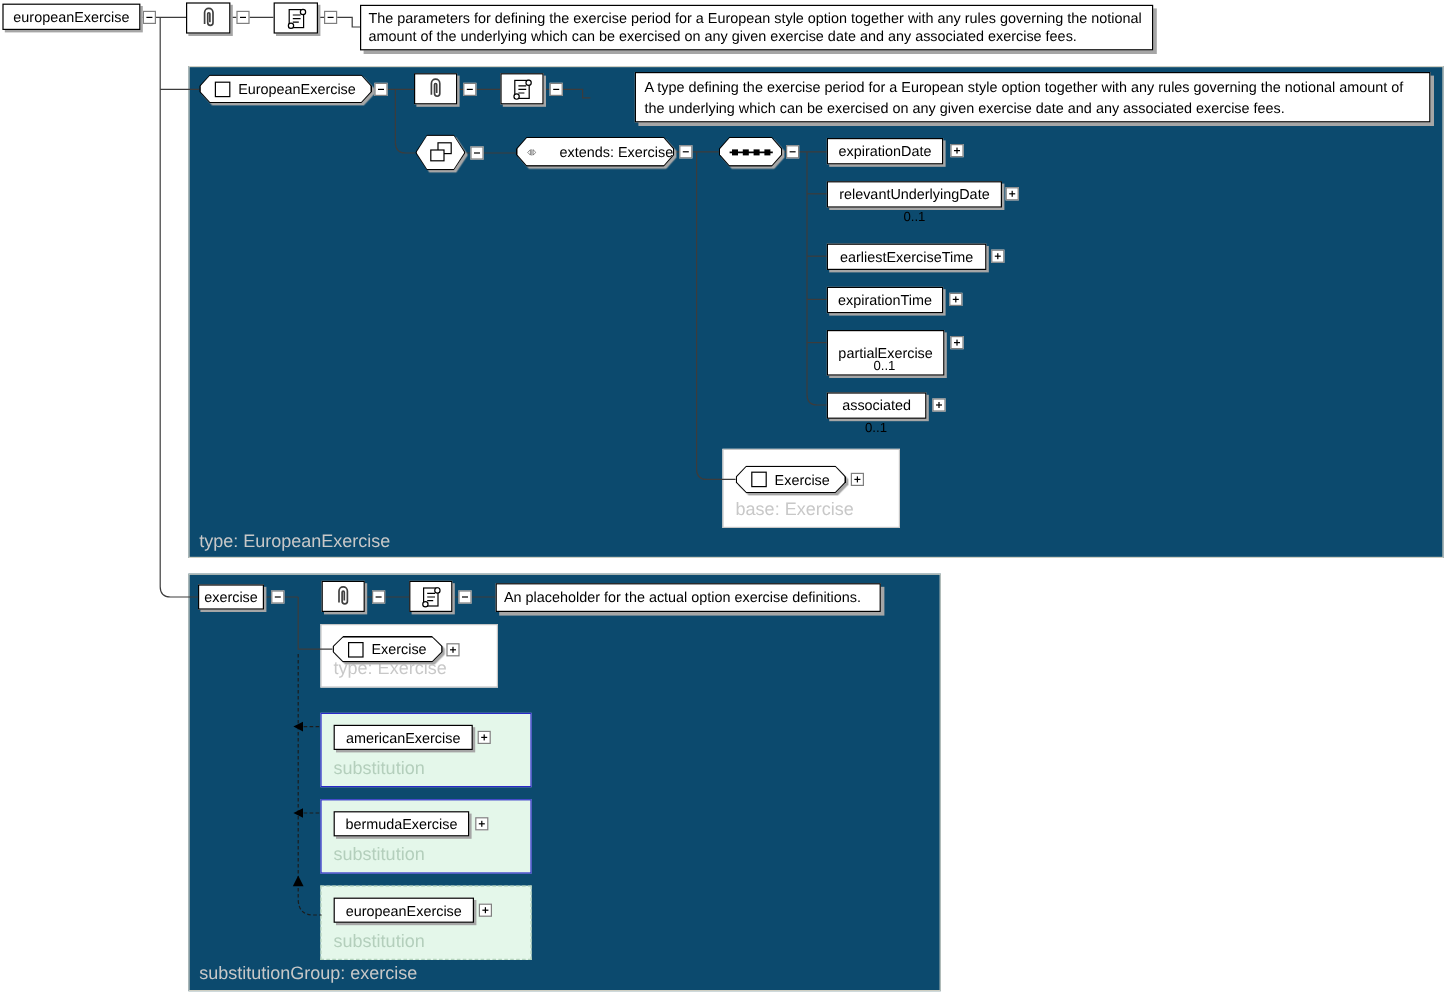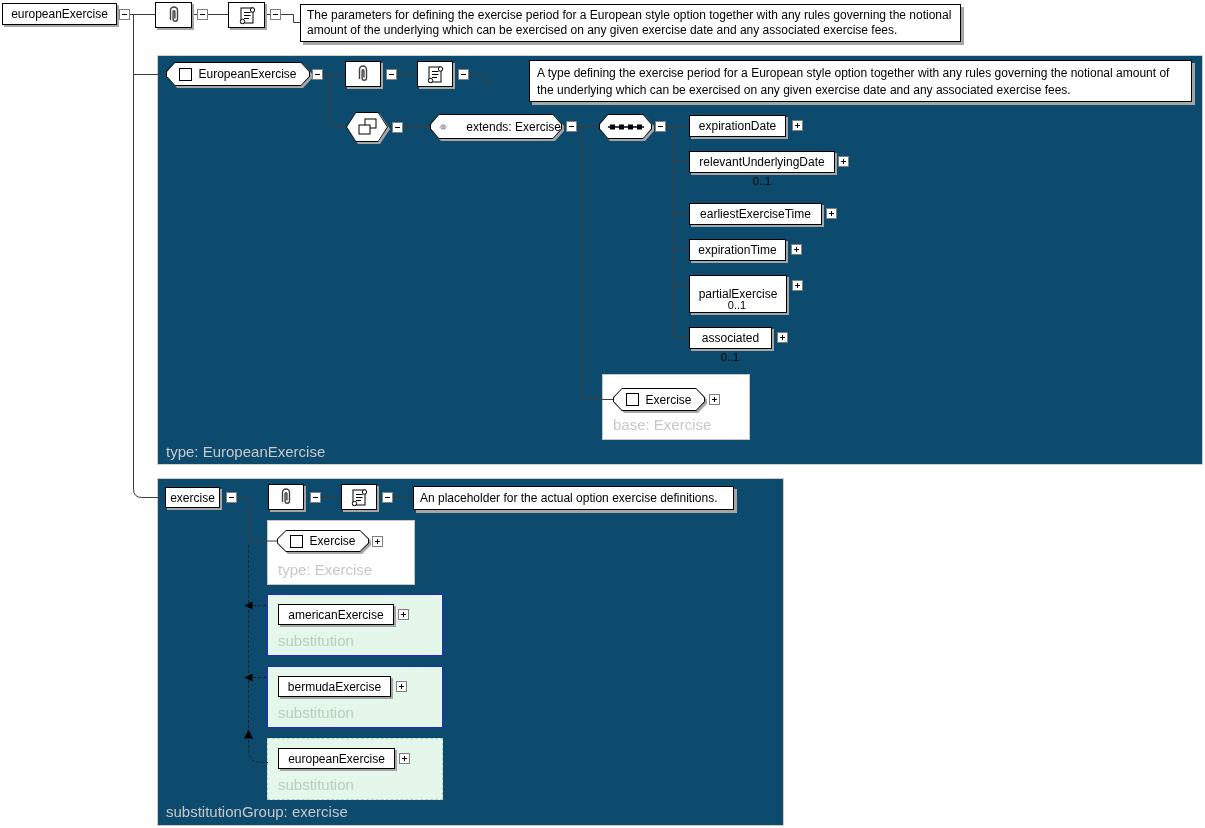--- a/index.html
+++ b/index.html
@@ -53,21 +53,21 @@
   <div class="panel z1" style="left:157px;top:55px;width:1046px;height:410px;">
     <div class="cap" style="left:8px;bottom:4px;">type: EuropeanExercise</div>
   </div>
   <div class="wpanel z1" style="left:602px;top:374px;width:148px;height:66px;">
     <div class="cap" style="left:10px;bottom:6px;">base: Exercise</div>
   </div>
 
   <div class="panel z1" style="left:157px;top:478px;width:627px;height:348px;">
     <div class="cap" style="left:8px;bottom:5px;">substitutionGroup: exercise</div>
   </div>
-  <div class="wpanel z1" style="left:267px;top:520px;width:148px;height:65px;">
+  <div class="wpanel z1" style="left:267px;top:520px;width:148px;height:53px;">
     <div class="cap" style="left:10px;bottom:6px;">type: Exercise</div>
   </div>
   <div class="gpanel z1" style="left:267px;top:594px;width:176px;height:62px;">
     <div class="cap" style="left:10px;bottom:6px;">substitution</div>
   </div>
   <div class="gpanel z1" style="left:267px;top:666px;width:176px;height:62px;">
     <div class="cap" style="left:10px;bottom:6px;">substitution</div>
   </div>
   <div class="gpanel dashed z1" style="left:267px;top:738px;width:176px;height:62px;">
     <div class="cap" style="left:10px;bottom:6px;">substitution</div>

